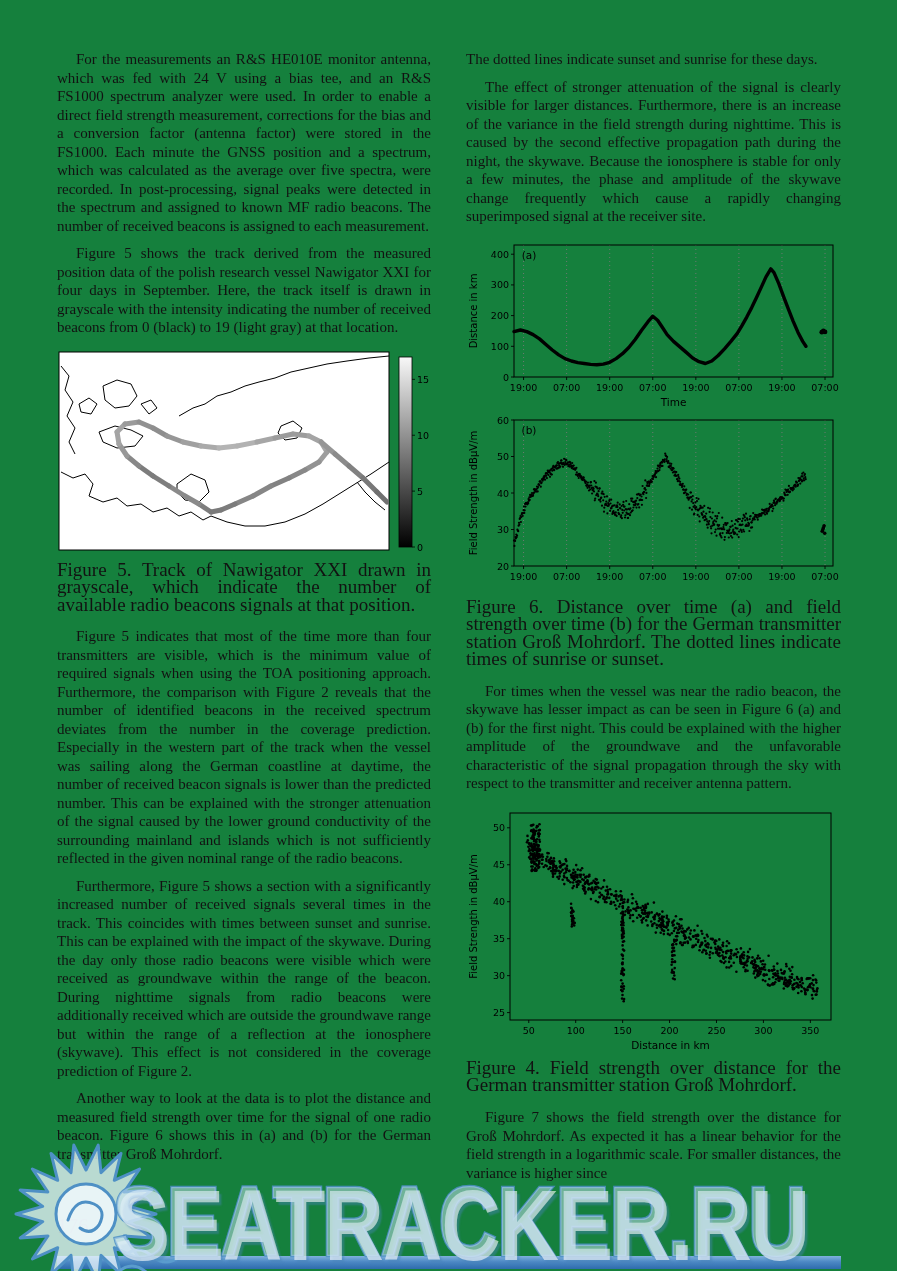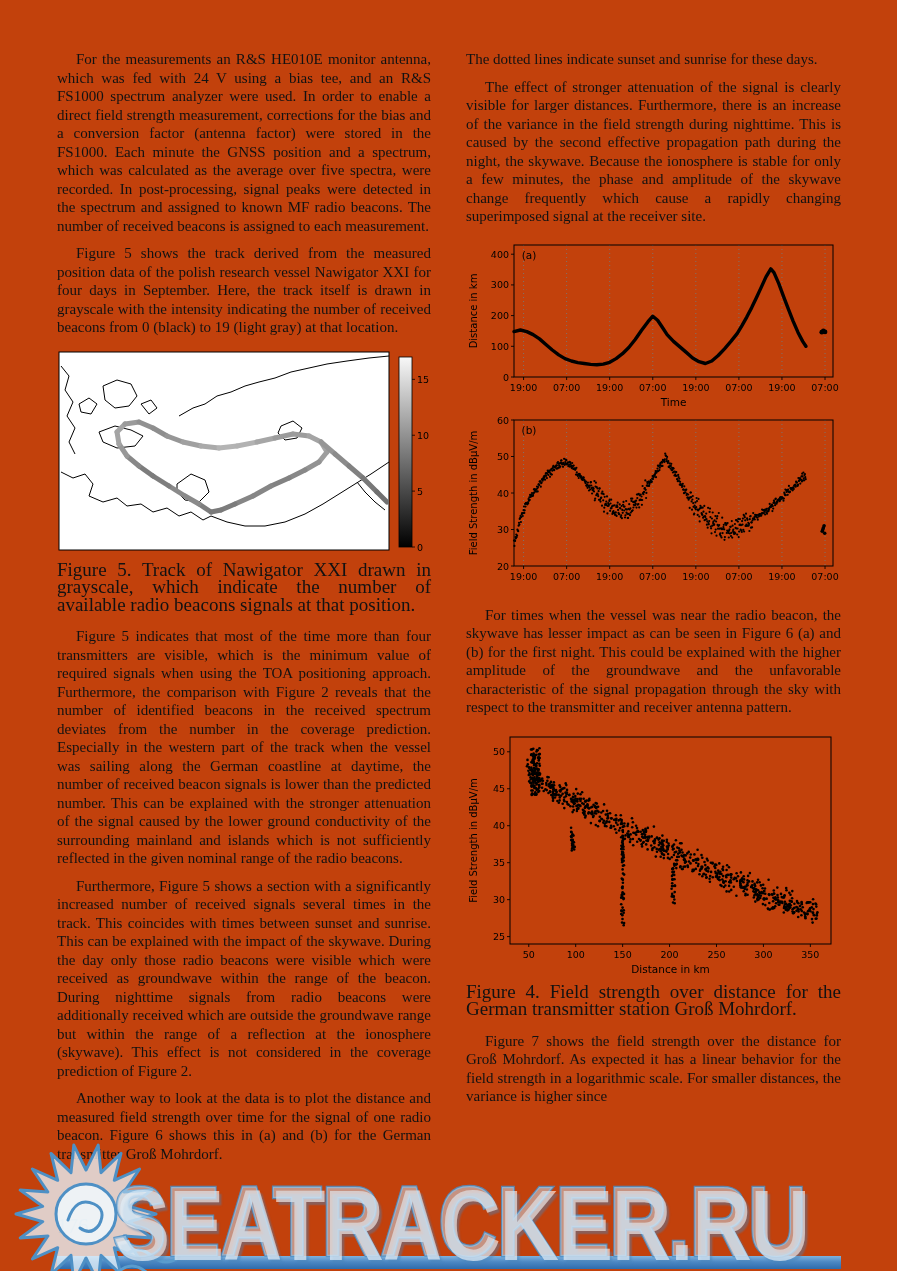--- a/index.html
+++ b/index.html
@@ -1,17 +1,17 @@
 <!DOCTYPE html>
 <html><head>
 <meta charset="utf-8">
 <style>
   *{box-sizing:border-box;margin:0;padding:0}
   html,body{background:#9a9a9a}
-  .page{position:relative;width:897px;height:1271px;background:#c2410c;margin:0 auto;overflow:hidden;
+  .page{position:relative;width:897px;height:1271px;background:#15803d;margin:0 auto;overflow:hidden;
         font-family:"Liberation Serif",serif;color:#121212}
   .col{position:absolute;top:50px;font-size:15px;line-height:18.5px;text-align:justify}
   .col-left{left:57px;width:374px}
   .col-right{left:466px;width:375px}
   p.para{margin:0 0 9px 0}
   p.ind{text-indent:19px}
   figure{margin:12px 0 14px 0}
   figcaption{font-size:19px;line-height:17.6px;text-align:justify;margin-top:6px}
   svg{display:block}
   .chart-gap{height:4px}
@@ -965,20 +965,21 @@
           <circle cx="338.5" cy="61.1" r="1.1" fill="#000"></circle>
           <circle cx="338.9" cy="60.1" r="1.1" fill="#000"></circle>
           <circle cx="339.3" cy="63.2" r="1.1" fill="#000"></circle>
           <circle cx="339.7" cy="65.2" r="1.1" fill="#000"></circle>
           <circle cx="356.2" cy="117.3" r="1.8" fill="#000"></circle>
           <circle cx="357.4" cy="113.7" r="1.8" fill="#000"></circle>
           <circle cx="358.7" cy="119.2" r="1.8" fill="#000"></circle>
           <circle cx="358.1" cy="111.8" r="1.8" fill="#000"></circle>
           <circle cx="356.8" cy="115.5" r="1.8" fill="#000"></circle>
         </svg>
+      <figcaption>Figure 6. Distance over time (a) and field strength over time (b) for the German transmitter station Groß Mohrdorf. The dotted lines indicate times of sunrise or sunset.</figcaption>
     </figure>
 
     <p class="para ind">For times when the vessel was near the radio beacon, the skywave has lesser impact as can be seen in Figure 6 (a) and (b) for the first night. This could be explained with the higher amplitude of the groundwave and the unfavorable characteristic of the signal propagation through the sky with respect to the transmitter and receiver antenna pattern.</p>
 
     <figure>
       <svg id="fig7" width="375" height="248" viewBox="0 0 375 248">
           <line x1="62.771929824561404" y1="215" x2="62.771929824561404" y2="218" stroke="#000" stroke-width="0.9"></line>
           <text x="62.771929824561404" y="229" font-size="9.5" text-anchor="middle" fill="#000" style="font-family: &quot;DejaVu Sans&quot;, sans-serif;">50</text>
           <line x1="109.7017543859649" y1="215" x2="109.7017543859649" y2="218" stroke="#000" stroke-width="0.9"></line>
           <text x="109.7017543859649" y="229" font-size="9.5" text-anchor="middle" fill="#000" style="font-family: &quot;DejaVu Sans&quot;, sans-serif;">100</text>

